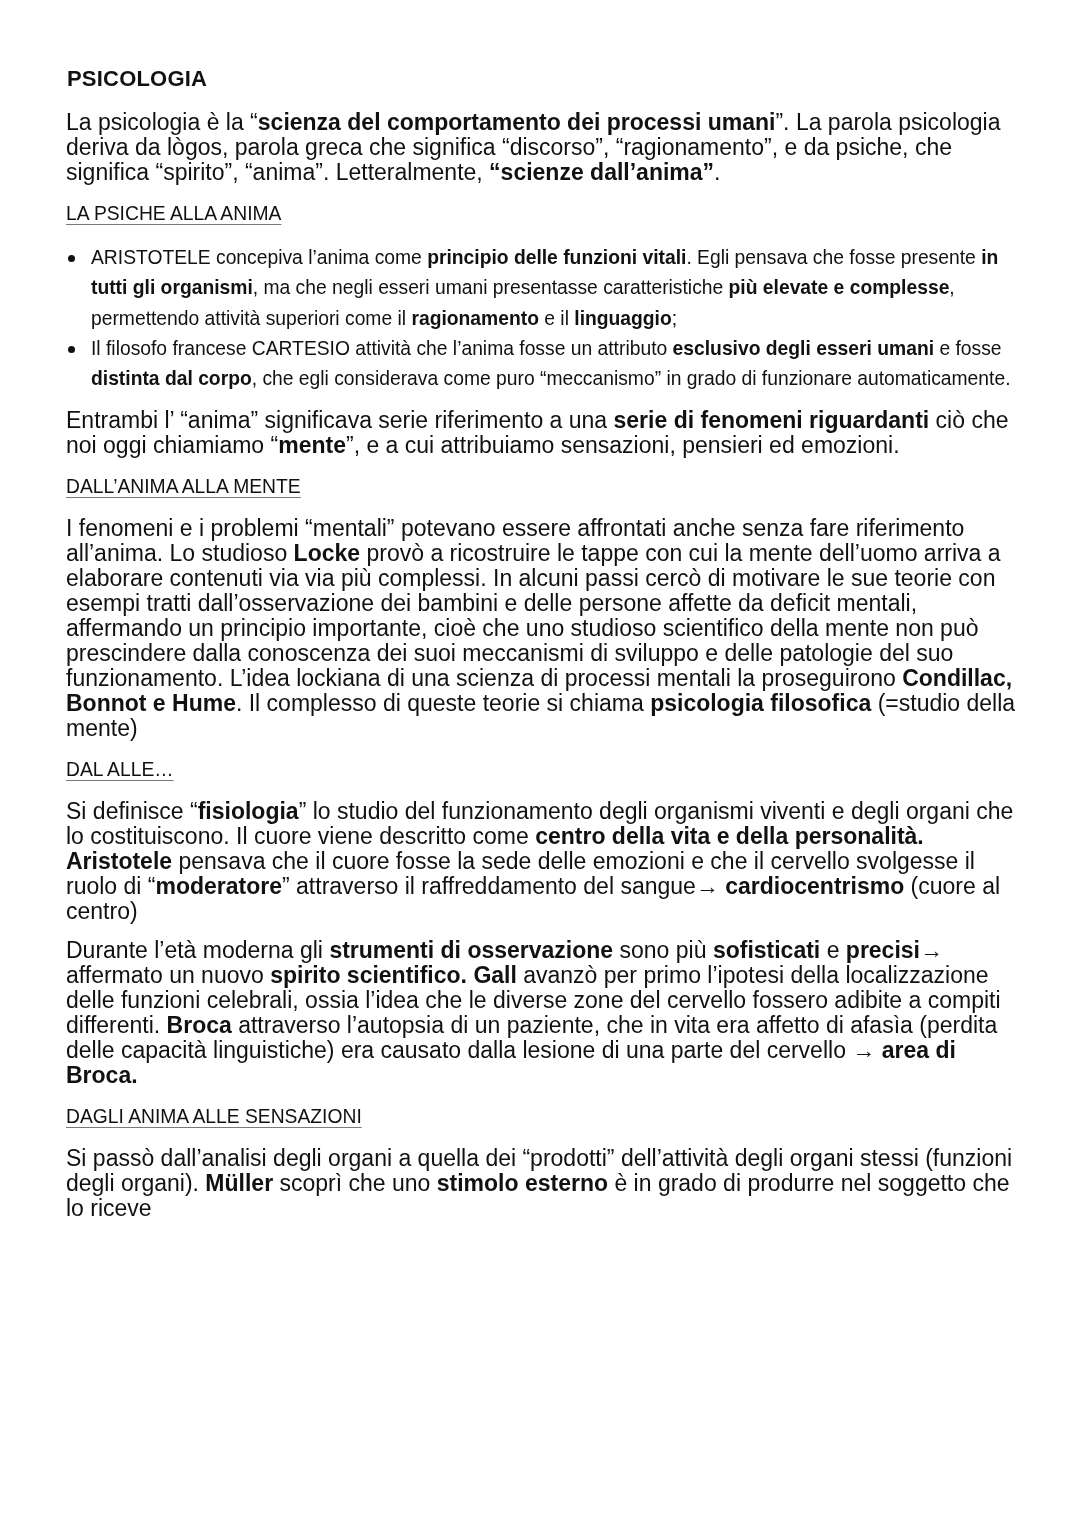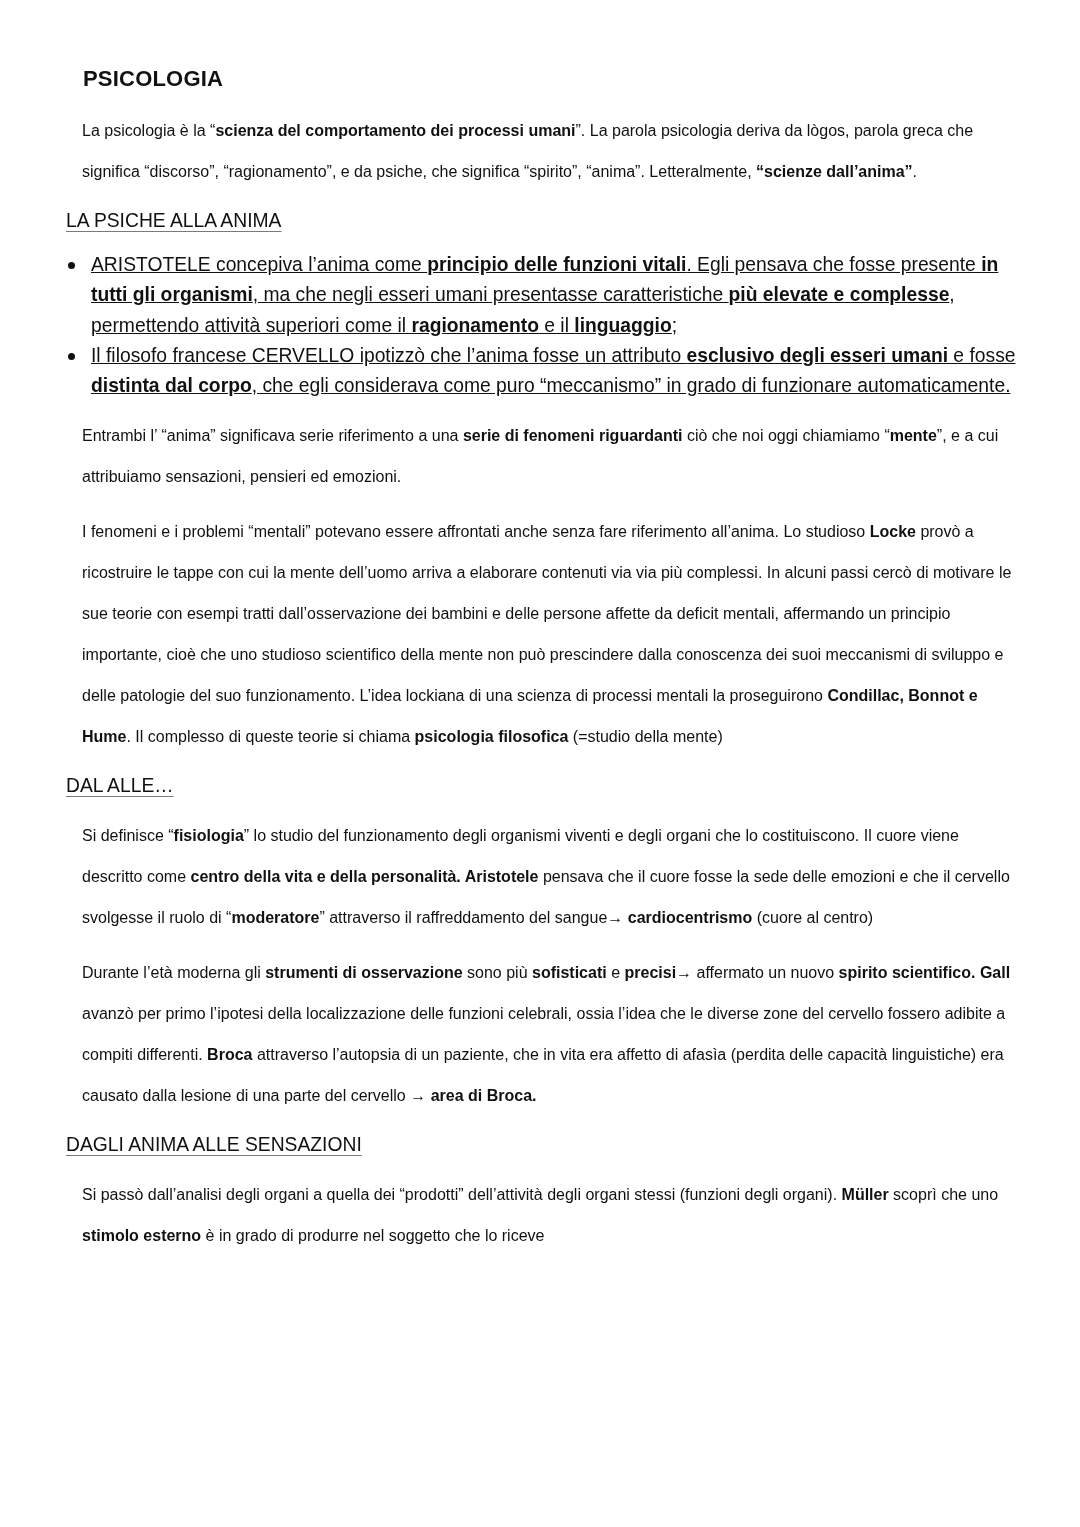--- a/index.html
+++ b/index.html
@@ -17,44 +17,43 @@
     }
     .page {
       position: absolute;
       left: 66px;
       top: 62px;
       width: 950px;
     }
     .title {
       font-size: 22px;
       font-weight: bold;
-      margin: 0 0 14px 17px;
+      margin: 0 0 14px 1px;
       line-height: 34px;
       letter-spacing: 0.2px;
     }
     .para {
-      font-size: 16px;
-      line-height: 41px;
-      margin: 0 0 14px 16px;
+      font-size: 23px;
+      line-height: 25px;
+      margin: 0 0 14px 0;
     }
     .para b { font-weight: bold; }
     .subhead {
       font-size: 19.3px;
       line-height: 30px;
       margin: 0 0 14px 0;
       text-decoration: underline;
       text-decoration-color: #7a7a7a;
       text-underline-offset: 4px;
       text-decoration-thickness: 1px;
     }
     ul.bullets {
       list-style: none;
       margin: 12px 0 14px 0;
       padding: 0;
-      text-decoration: underline;
     }
     ul.bullets li {
       position: relative;
       padding-left: 25px;
       font-size: 19.3px;
       line-height: 30.3px;
     }
     ul.bullets li .dot {
       position: absolute;
       left: 2px;
@@ -73,25 +72,26 @@
   <p class="para"><span>La psicologia è la “</span><b>scienza del comportamento dei processi umani</b><span>”. La parola psicologia deriva da lògos, parola greca che significa “discorso”, “ragionamento”, e da psiche, che significa “spirito”, “anima”. Letteralmente, </span><b>“scienze dall’anima”</b><span>.</span></p>
 
   <div class="subhead">LA PSICHE ALLA ANIMA</div>
   <ul class="bullets">
     <li>
       <span class="dot"></span>
       <span><span>ARISTOTELE concepiva l’anima come </span><b>principio delle funzioni vitali</b><span>. Egli pensava che fosse presente </span><b>in tutti gli organismi</b><span>, ma che negli esseri umani presentasse caratteristiche </span><b>più elevate e complesse</b><span>, permettendo attività superiori come il </span><b>ragionamento</b><span> e il </span><b>linguaggio</b><span>;</span></span>
     </li>
     <li>
       <span class="dot"></span>
-      <span><span>Il filosofo francese CERVELLO ipotizzò che l’anima fosse un attributo </span><b>esclusivo degli esseri umani</b><span> e fosse </span><b>distinta dal corpo</b><span>, che egli considerava come puro “meccanismo” in grado di funzionare automaticamente.</span></span>
+      <span><span>Il filosofo francese CARTESIO attività che l’anima fosse un attributo </span><b>esclusivo degli esseri umani</b><span> e fosse </span><b>distinta dal corpo</b><span>, che egli considerava come puro “meccanismo” in grado di funzionare automaticamente.</span></span>
     </li>
   </ul>
   <p class="para"><span>Entrambi l’ “anima” significava serie riferimento a una </span><b>serie di fenomeni riguardanti</b><span> ciò che noi oggi chiamiamo “</span><b>mente</b><span>”, e a cui attribuiamo sensazioni, pensieri ed emozioni.</span></p>
 
+  <div class="subhead">DALL’ANIMA ALLA MENTE</div>
   <p class="para"><span>I fenomeni e i problemi “mentali” potevano essere affrontati anche senza fare riferimento all’anima. Lo studioso </span><b>Locke</b><span> provò a ricostruire le tappe con cui la mente dell’uomo arriva a elaborare contenuti via via più complessi. In alcuni passi cercò di motivare le sue teorie con esempi tratti dall’osservazione dei bambini e delle persone affette da deficit mentali, affermando un principio importante, cioè che uno studioso scientifico della mente non può prescindere dalla conoscenza dei suoi meccanismi di sviluppo e delle patologie del suo funzionamento. L’idea lockiana di una scienza di processi mentali la proseguirono </span><b>Condillac, Bonnot e Hume</b><span>. Il complesso di queste teorie si chiama </span><b>psicologia filosofica</b><span> (=studio della mente)</span></p>
 
   <div class="subhead">DAL ALLE…</div>
   <p class="para"><span>Si definisce “</span><b>fisiologia</b><span>” lo studio del funzionamento degli organismi viventi e degli organi che lo costituiscono. Il cuore viene descritto come </span><b>centro della vita e della personalità. Aristotele</b><span> pensava che il cuore fosse la sede delle emozioni e che il cervello svolgesse il ruolo di “</span><b>moderatore</b><span>” attraverso il raffreddamento del sangue→ </span><b>cardiocentrismo</b><span> (cuore al centro)</span></p>
 
   <p class="para"><span>Durante l’età moderna gli </span><b>strumenti di osservazione</b><span> sono più </span><b>sofisticati</b><span> e </span><b>precisi</b><span>→ affermato un nuovo </span><b>spirito scientifico. Gall</b><span> avanzò per primo l’ipotesi della localizzazione delle funzioni celebrali, ossia l’idea che le diverse zone del cervello fossero adibite a compiti differenti. </span><b>Broca</b><span> attraverso l’autopsia di un paziente, che in vita era affetto di afasìa (perdita delle capacità linguistiche) era causato dalla lesione di una parte del cervello → </span><b>area di Broca.</b></p>
 
   <div class="subhead">DAGLI ANIMA ALLE SENSAZIONI</div>
   <p class="para"><span>Si passò dall’analisi degli organi a quella dei “prodotti” dell’attività degli organi stessi (funzioni degli organi). </span><b>Müller</b><span> scoprì che uno </span><b>stimolo esterno</b><span> è in grado di produrre nel soggetto che lo riceve</span></p>
 </div>

